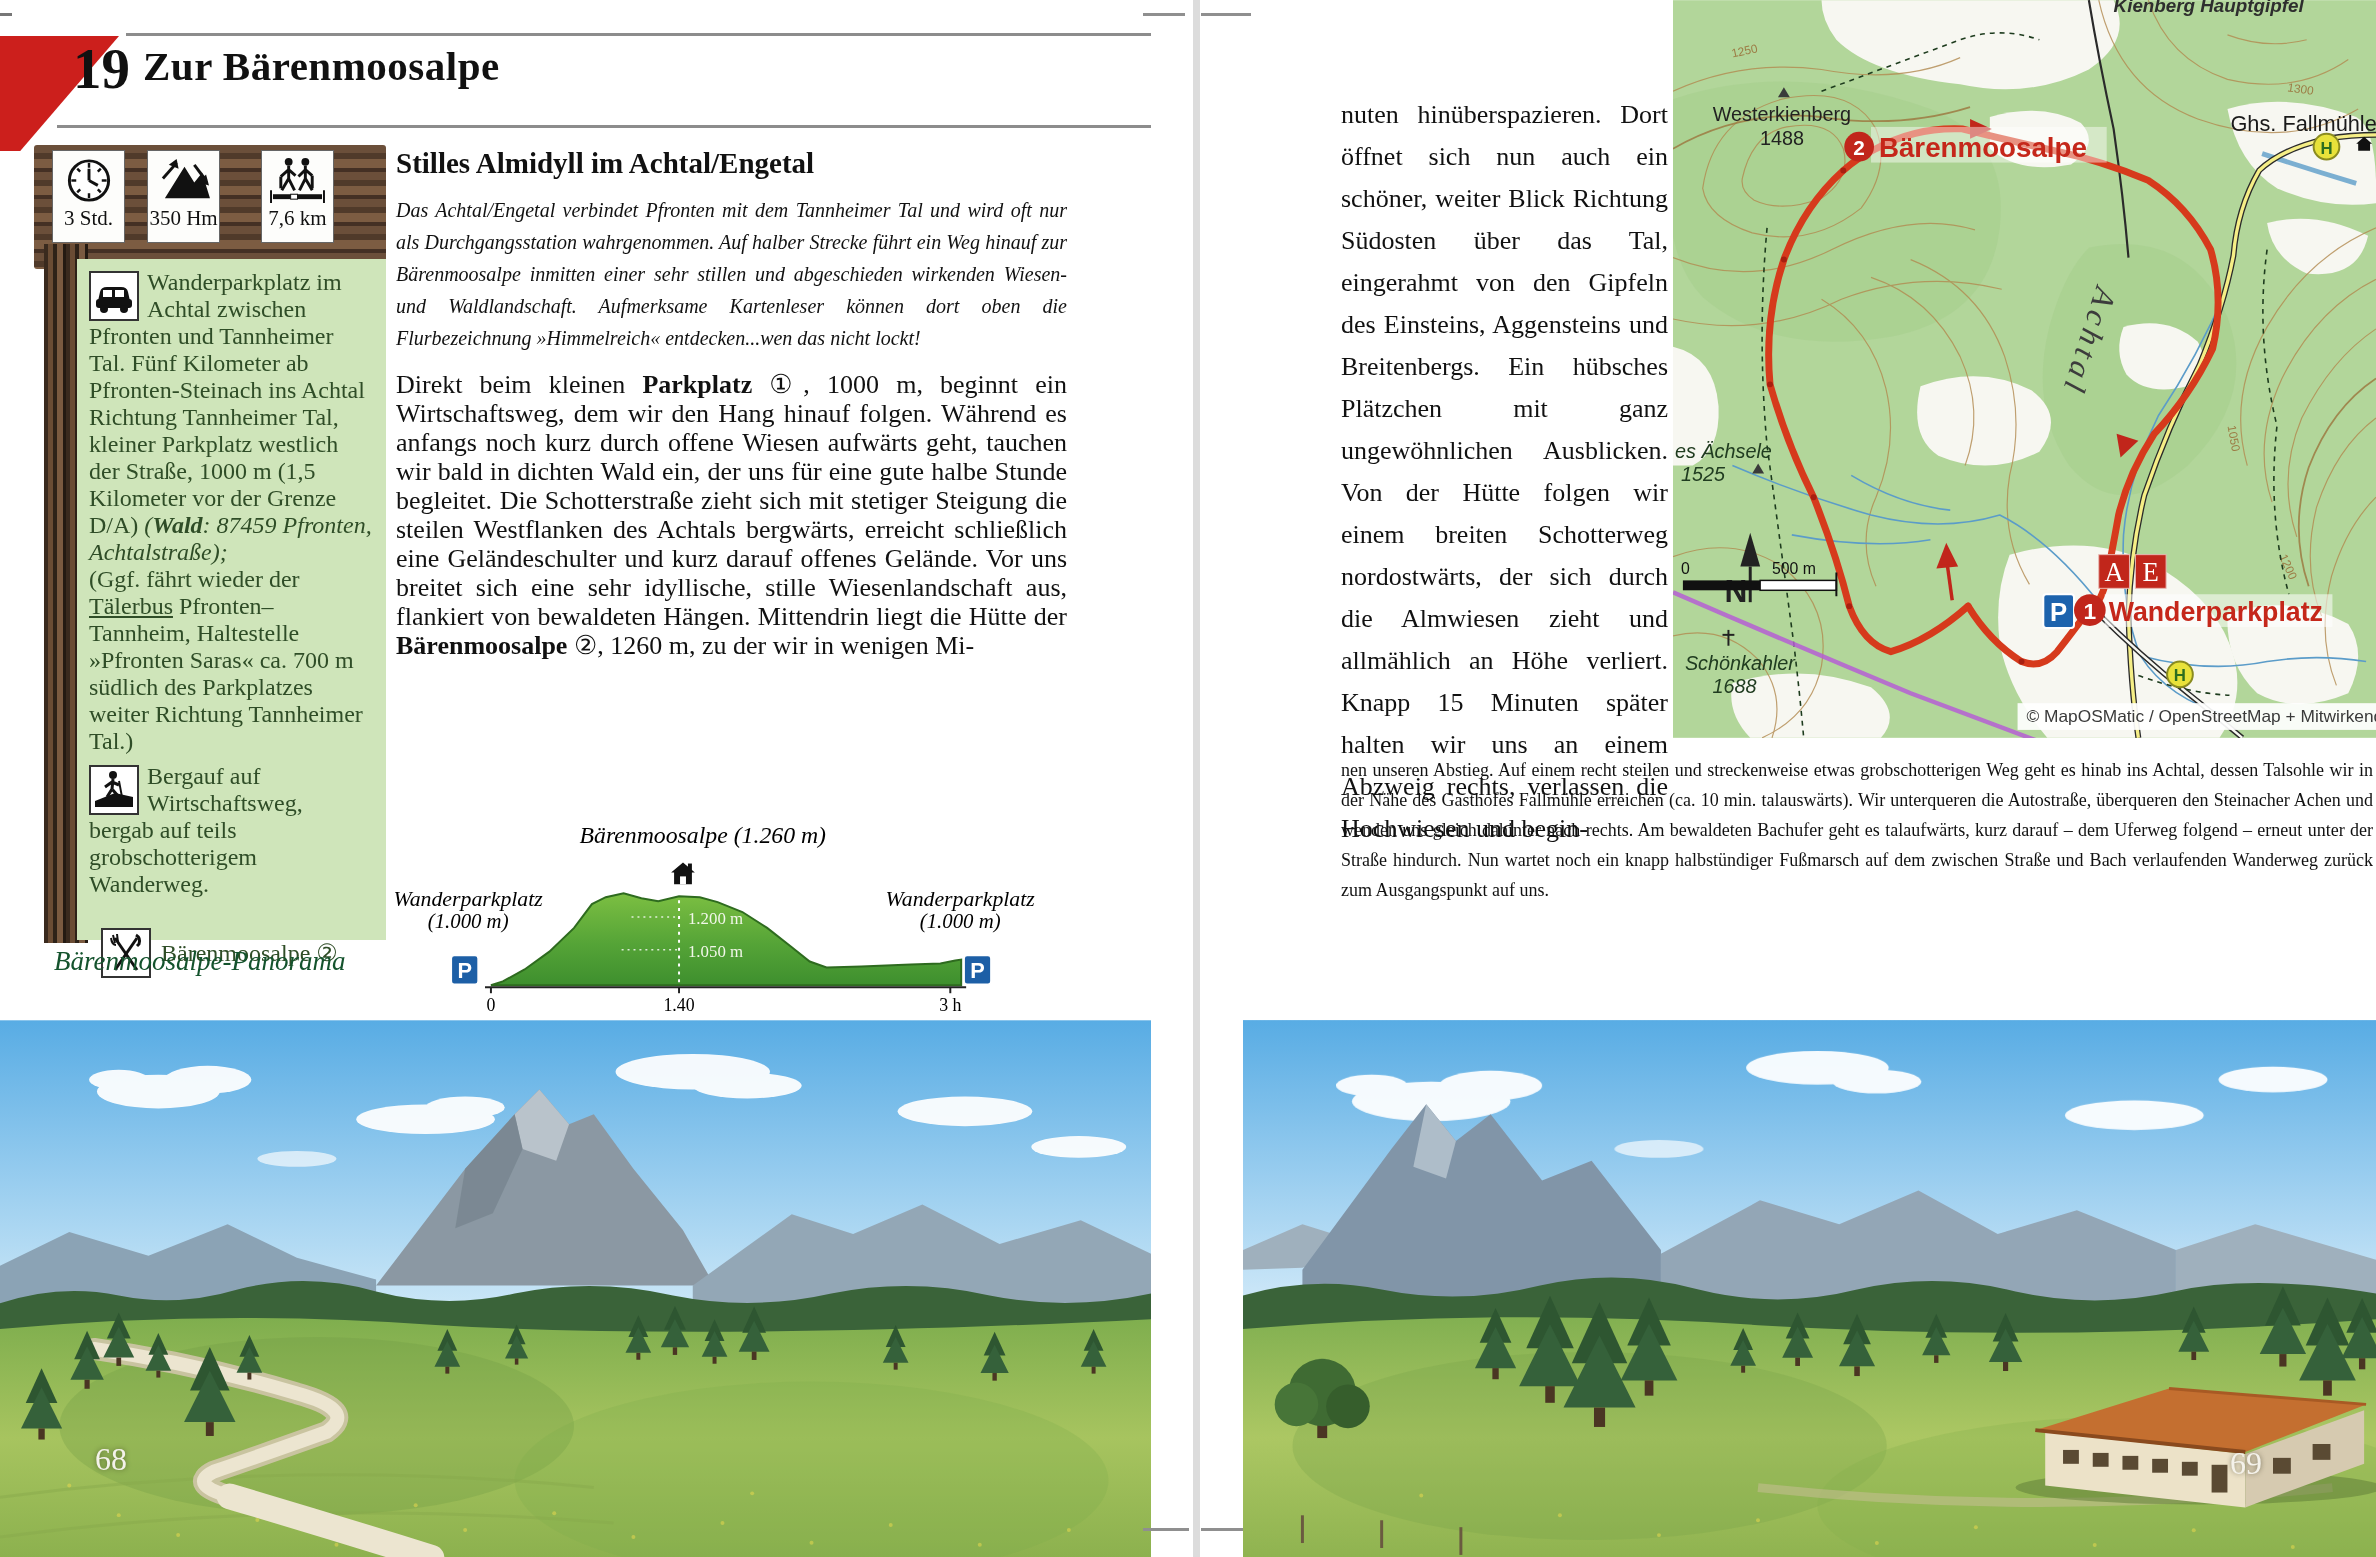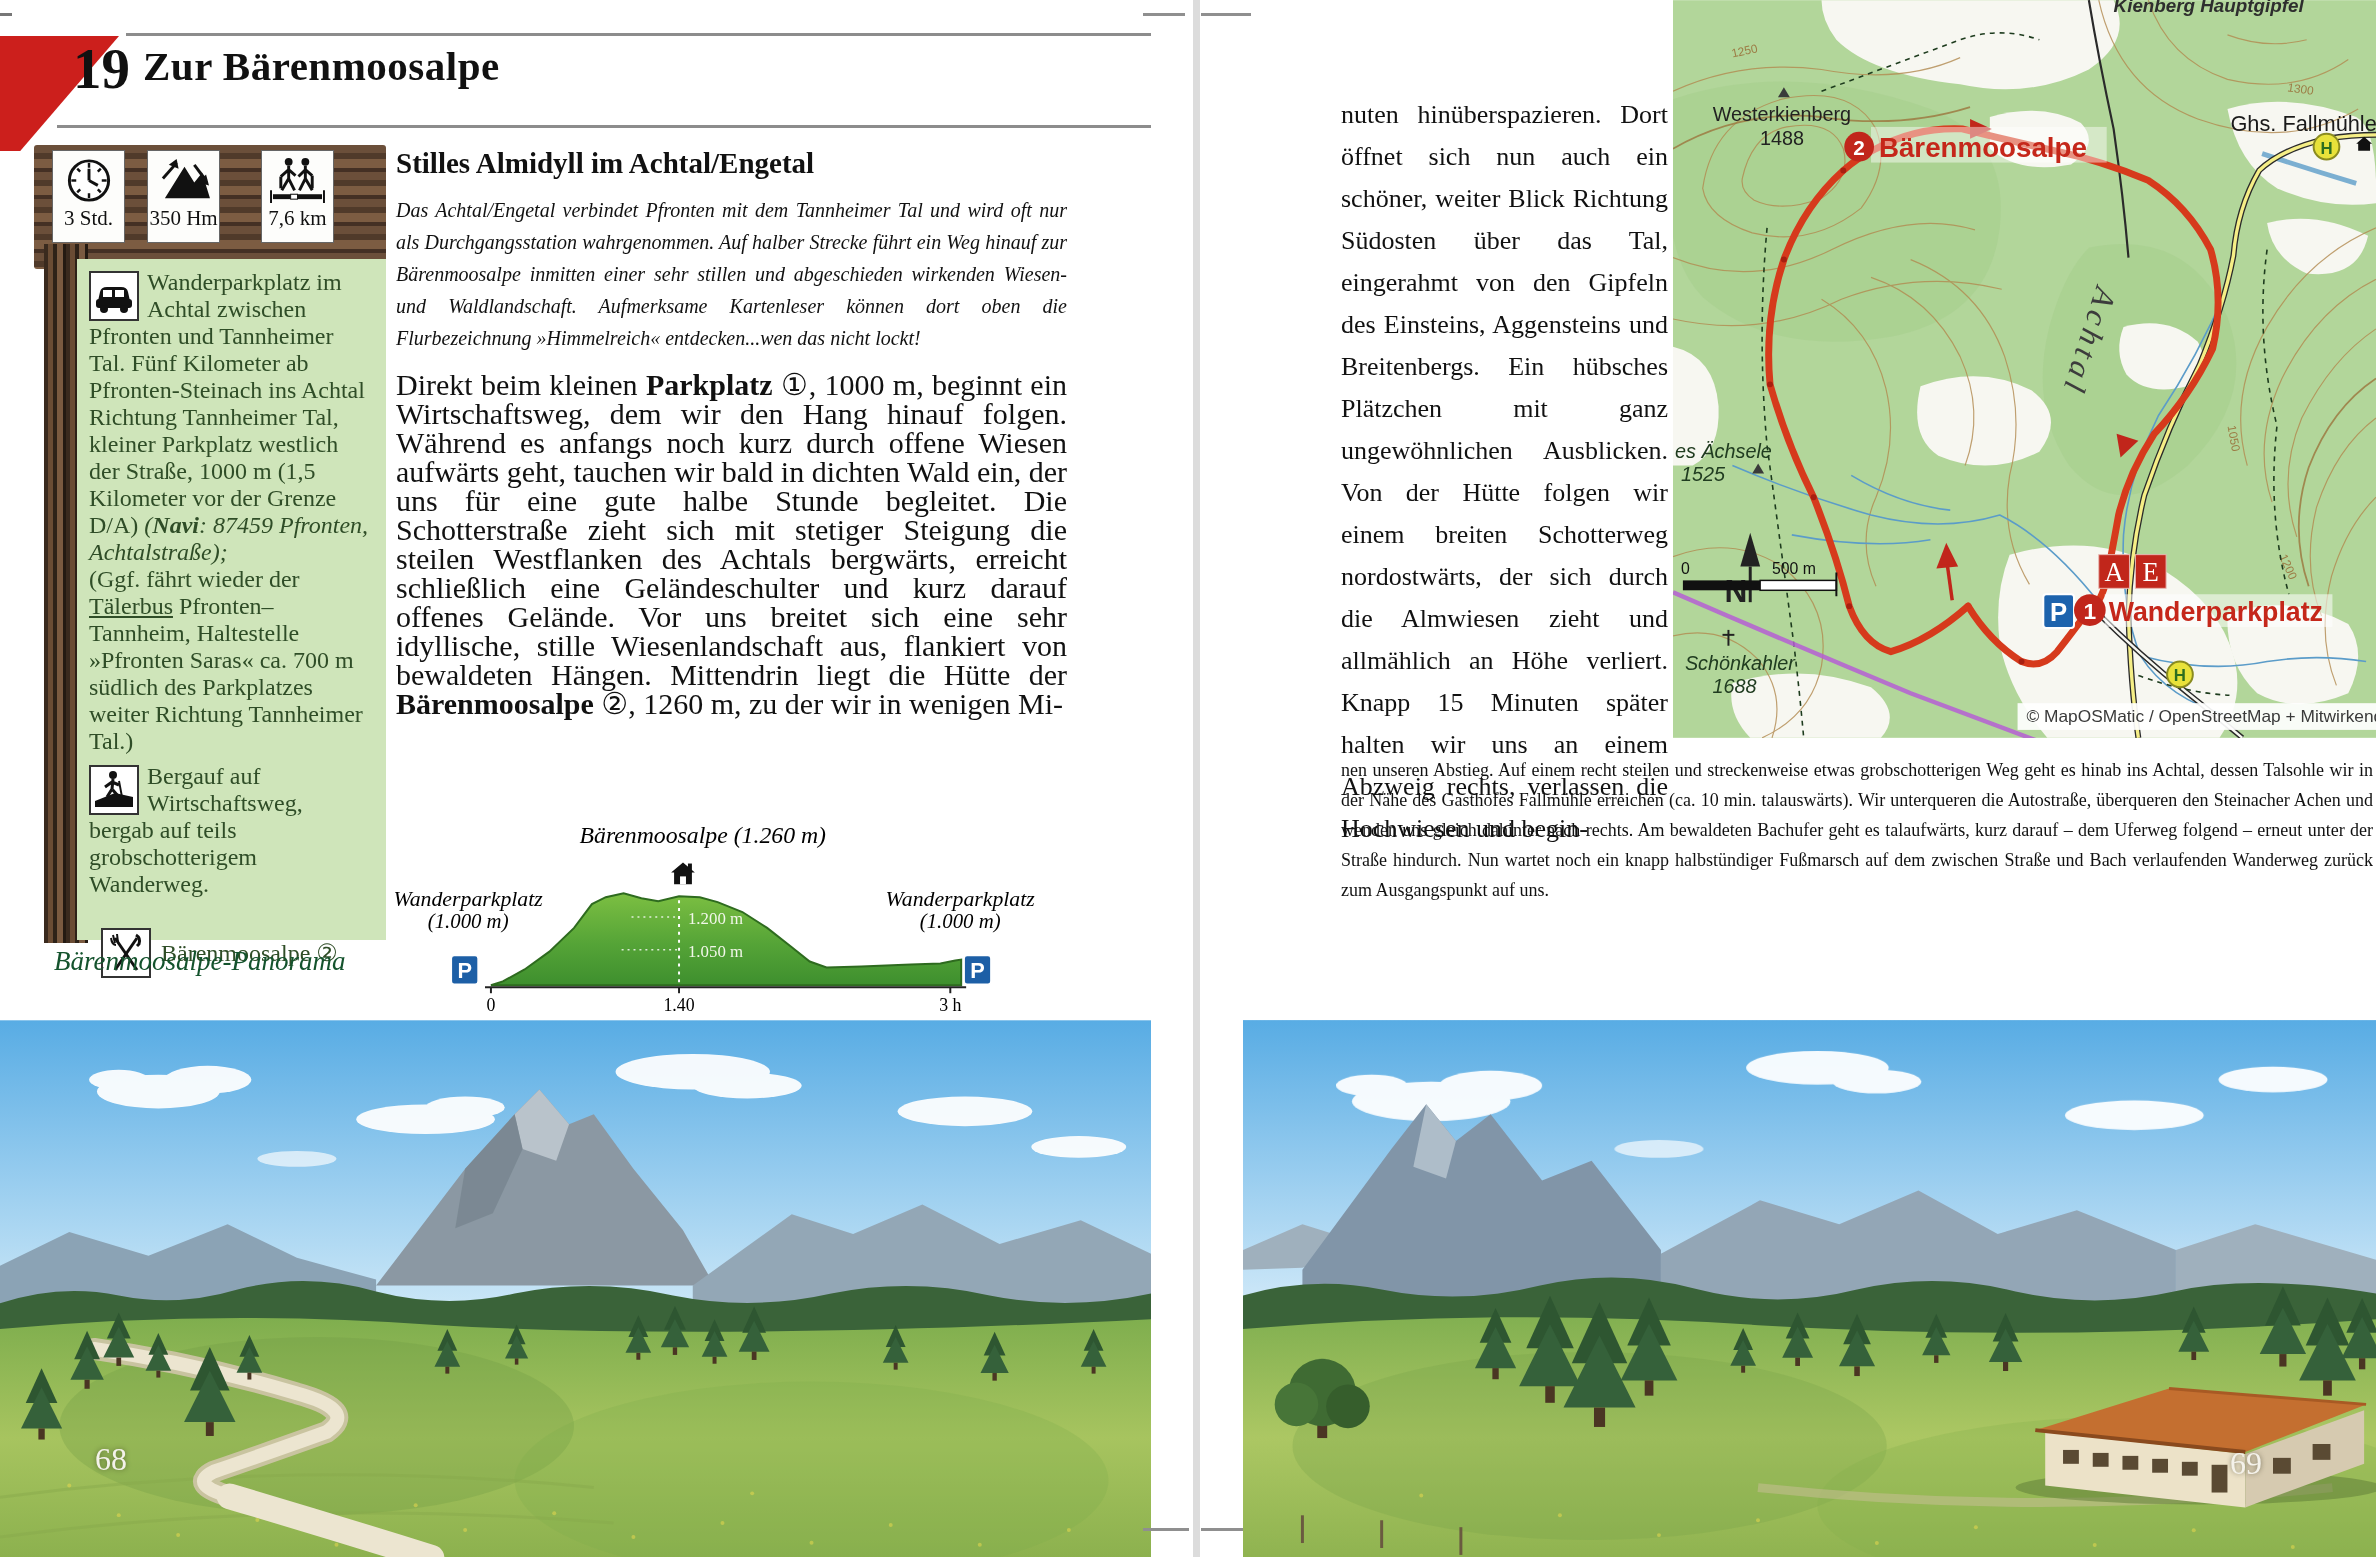--- a/index.html
+++ b/index.html
@@ -31,21 +31,21 @@
   .info-entry{overflow:visible;}
   .info-entry + .info-entry{margin-top:8px;}
   #info-entry-hut{margin-top:28px;display:flex;align-items:center;padding-left:12px;}
   #info-entry-hut .info-icon{float:none;flex:0 0 auto;margin-right:10px;}
   .u{text-decoration:underline;}
   #panorama-caption{left:54px;top:946px;font-size:27px;font-style:italic;color:#14532d;}
   
   #article{left:396px;top:147px;width:671px;}
   #article-heading{font-size:29px;font-weight:bold;margin:0 0 14px 0;}
   #article-intro{font-size:20px;line-height:32px;font-style:italic;text-align:justify;margin:0;}
-  #article-body{font-size:30px;line-height:29px;text-align:justify;margin:16px 0 0 0;}
+  #article-body{font-size:26px;line-height:29px;text-align:justify;margin:16px 0 0 0;}
   
   #gutter{left:1151px;top:0;width:92px;height:1557px;background:#fff;}
   #gutter-line{left:1193px;top:0;width:7px;height:1557px;background:#dcdcdc;}
   .fold-mark{height:3px;background:#8f8f8f;}
   
   #right-column{left:1341px;top:94px;width:327px;font-size:26px;line-height:42px;text-align:justify;}
   #right-full{left:1341px;top:755px;width:1032px;font-size:18px;line-height:30px;text-align:justify;}
   
   .page-num{font-size:32px;color:#f4f2ea;text-shadow:0 0 5px rgba(40,40,20,.55);}
   #page-num-left{left:95px;top:1441px;}
@@ -121,21 +121,21 @@
       <div class="info-icon">
         <svg width="46" height="46" viewBox="0 0 46 46">
           <path d="M7,28 L9,19 Q10,14 16,14 L30,14 Q36,14 37,19 L39,28 Z" fill="#111"></path>
           <rect x="5" y="26" width="36" height="9" rx="3" fill="#111"></rect>
           <rect x="12" y="17" width="9" height="7" fill="#fff"></rect>
           <rect x="24" y="17" width="9" height="7" fill="#fff"></rect>
           <circle cx="13" cy="36" r="4" fill="#111"></circle>
             <circle cx="33" cy="36" r="4" fill="#111"></circle>
         </svg>
       </div>
-      <span>Wanderparkplatz im Achtal zwischen Pfronten und Tannheimer Tal. Fünf Kilometer ab Pfronten-Steinach ins Achtal Richtung Tannheimer Tal, kleiner Parkplatz westlich der Straße, 1000 m (1,5 Kilometer vor der Grenze D/A) </span><i><span>(</span><b>Navi</b><span>: 87459 Pfronten, Achtalstraße);</span></i><br>
+      <span>Wanderparkplatz im Achtal zwischen Pfronten und Tannheimer Tal. Fünf Kilometer ab Pfronten-Steinach ins Achtal Richtung Tannheimer Tal, kleiner Parkplatz westlich der Straße, 1000 m (1,5 Kilometer vor der Grenze D/A) </span><i><span>(</span><b>Wald</b><span>: 87459 Pfronten, Achtalstraße);</span></i><br>
       <span>(Ggf. fährt wieder der </span><span class="u">Tälerbus</span><span> Pfronten–Tannheim, Haltestelle »Pfronten Saras« ca. 700 m südlich des Parkplatzes weiter Richtung Tannheimer Tal.)</span>
     </div>
     <div class="info-entry">
       <div class="info-icon">
         <svg width="46" height="46" viewBox="0 0 46 46">
           <polygon points="4,40 42,40 42,30 24,26 4,34" fill="#111"></polygon>
           <circle cx="22" cy="8" r="4" fill="#111"></circle>
           <path d="M22,12 L21,22 M21,15 L14,20 M21,15 L28,18 M21,22 L16,30 M21,22 L27,29" stroke="#111" stroke-width="3" fill="none"></path>
           <line x1="28" y1="14" x2="31" y2="30" stroke="#111" stroke-width="2"></line>
         </svg>

